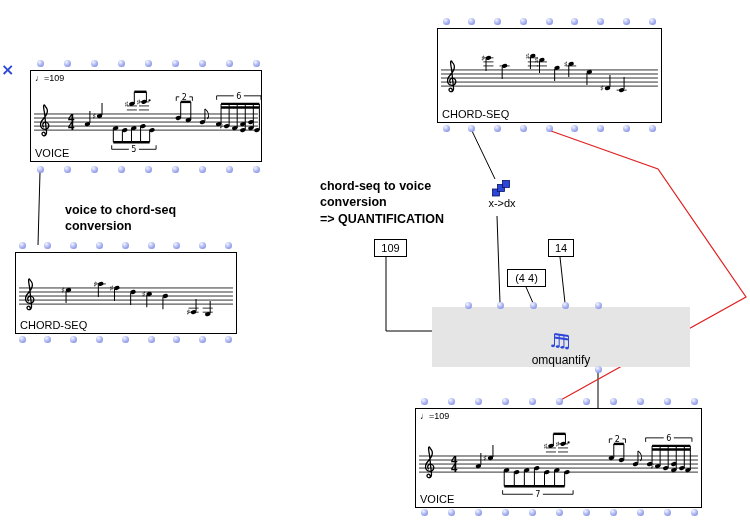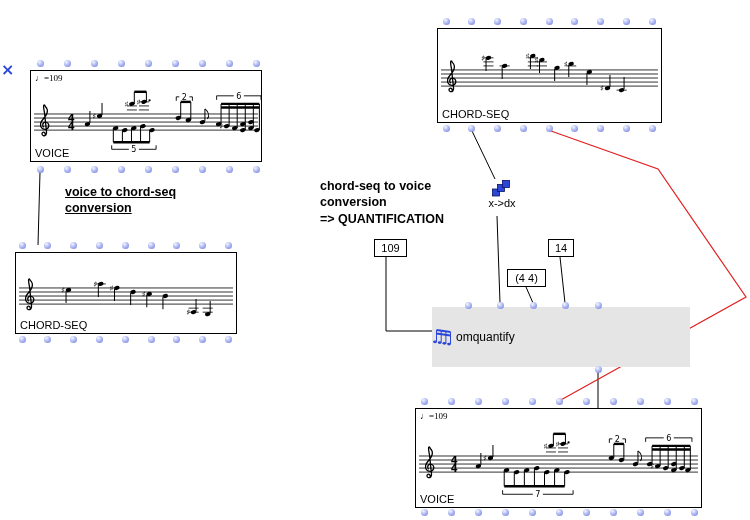--- a/index.html
+++ b/index.html
@@ -2,28 +2,28 @@
 <html style="--accent: #2b46d9;"><head>
 <meta charset="utf-8">
 <style>
   html,body{margin:0;padding:0;background:#fff;}
   #canvas{position:relative;width:750px;height:520px;background:#fff;overflow:hidden;
           font-family:"Liberation Sans",sans-serif;}
   #wires{position:absolute;left:0;top:0;z-index:1;}
   .scorebox{position:absolute;background:#fff;border:1px solid #000;z-index:2;}
   .score{position:absolute;left:0;top:0;width:100%;height:100%;}
   .tempo{position:absolute;left:4px;top:2px;font-size:9px;z-index:2;
-         font-family:Liberation Serif, serif;text-align:center;}
+         font-family:Liberation Sans, sans-serif;text-align:center;}
   .boxlabel{position:absolute;left:4px;bottom:2px;font-size:11px;z-index:2;color:#000;}
   .comment{position:absolute;font-weight:bold;font-size:12.5px;line-height:1.3;
            white-space:pre-line;color:#000;z-index:2;}
   .numbox{position:absolute;border:1px solid #000;background:#fff;font-size:11px;
           text-align:center;height:16px;line-height:16px;z-index:2;}
-  .omq{position:absolute;background:#e5e5e5;display:flex;
-       align-items:center;justify-content:flex-start;gap:2px;z-index:2;}
+  .omq{position:absolute;background:#e5e5e5;display:flex;flex-direction:column;
+       align-items:center;justify-content:flex-end;gap:2px;z-index:2;}
   .omqlabel{font-size:12px;color:#000;}
   .xdx{position:absolute;display:flex;flex-direction:column;align-items:center;z-index:2;}
   .xdxlabel{font-size:11px;color:#000;}
   .cross{position:absolute;left:1px;top:60px;font-size:16px;font-weight:bold;
          color:var(--accent,#2b46d9);z-index:2;font-family:"DejaVu Sans",sans-serif;}
   .port{position:absolute;width:7px;height:7px;border-radius:50%;z-index:3;
         background:radial-gradient(circle at 35% 30%,#f4f6ff 0%,#b0baf2 45%,#6d77da 100%);}
   .icon{color:var(--accent,#2b46d9);}
   svg text{font-family:"DejaVu Sans",sans-serif;}
 </style>
@@ -293,21 +293,21 @@
         <text x="200" y="31.8" font-size="8" text-anchor="middle">2</text>
         <line x1="228" y1="28" x2="228" y2="32" stroke="#000" stroke-width="0.9"></line>
         <line x1="274" y1="28" x2="274" y2="32" stroke="#000" stroke-width="0.9"></line>
         <line x1="228" y1="28" x2="246" y2="28" stroke="#000" stroke-width="0.9"></line>
         <line x1="256" y1="28" x2="274" y2="28" stroke="#000" stroke-width="0.9"></line>
         <text x="251" y="30.8" font-size="8" text-anchor="middle">6</text>
       </svg>
     <div class="boxlabel">VOICE</div>
   </div>
 
-  <div class="comment" style="left:65px;top:184px;text-decoration:underline;">voice to chord-seq
+  <div class="comment" style="left:65px;top:202px;">voice to chord-seq
 conversion</div>
   <div class="comment" style="left:320px;top:178px;">chord-seq to voice
 conversion
 =&gt; QUANTIFICATION</div>
 
   <div class="xdx" style="left:481px;top:180px;width:42px;">
     <svg class="icon" width="20" height="17" viewBox="0 0 20 17">
       <rect x="0.5" y="9" width="7" height="7" fill="currentColor" stroke="#0a1560" stroke-width="0.8"></rect>
       <rect x="5.5" y="4.5" width="7" height="7" fill="currentColor" stroke="#0a1560" stroke-width="0.8"></rect>
       <rect x="10.5" y="0.5" width="7" height="7" fill="currentColor" stroke="#0a1560" stroke-width="0.8"></rect>

